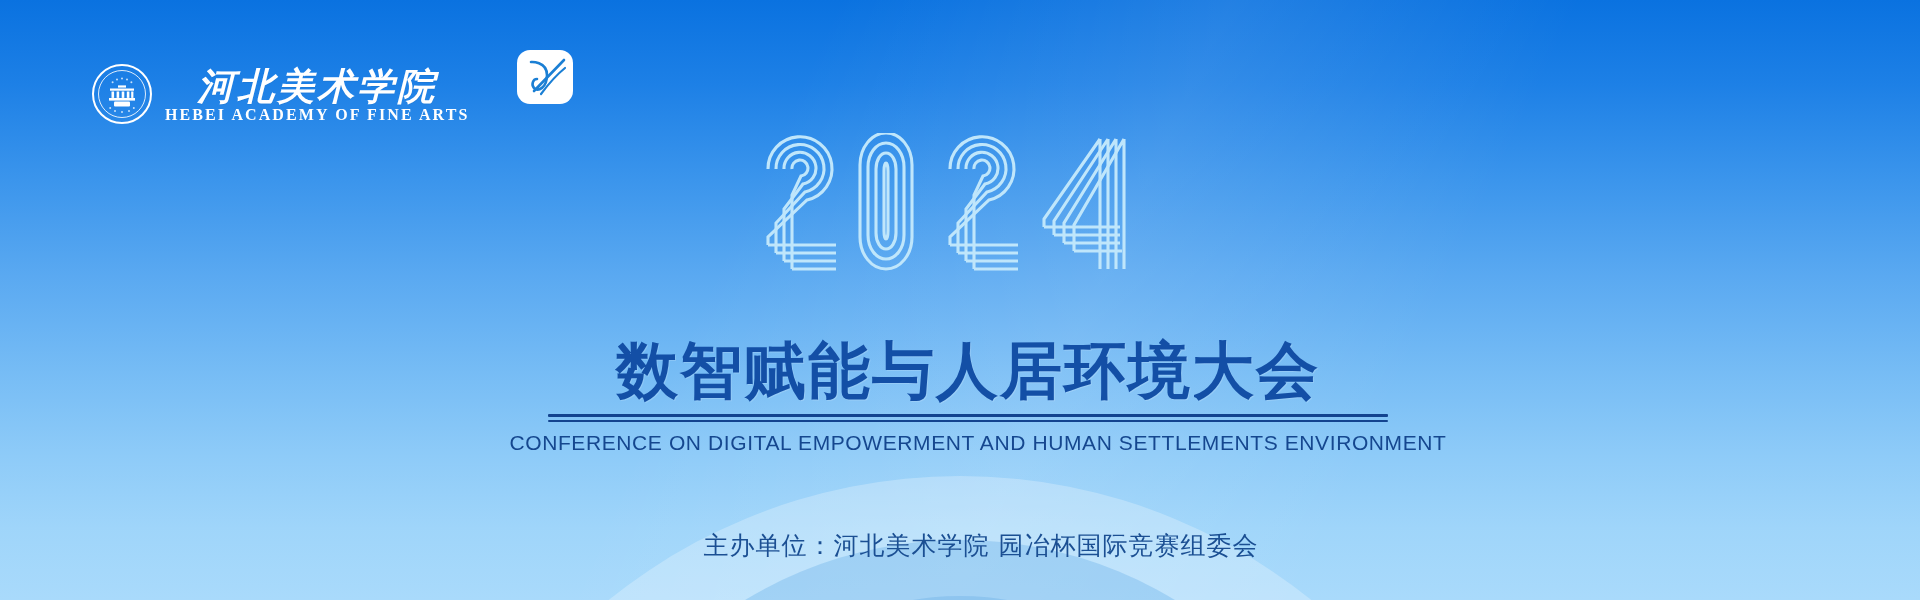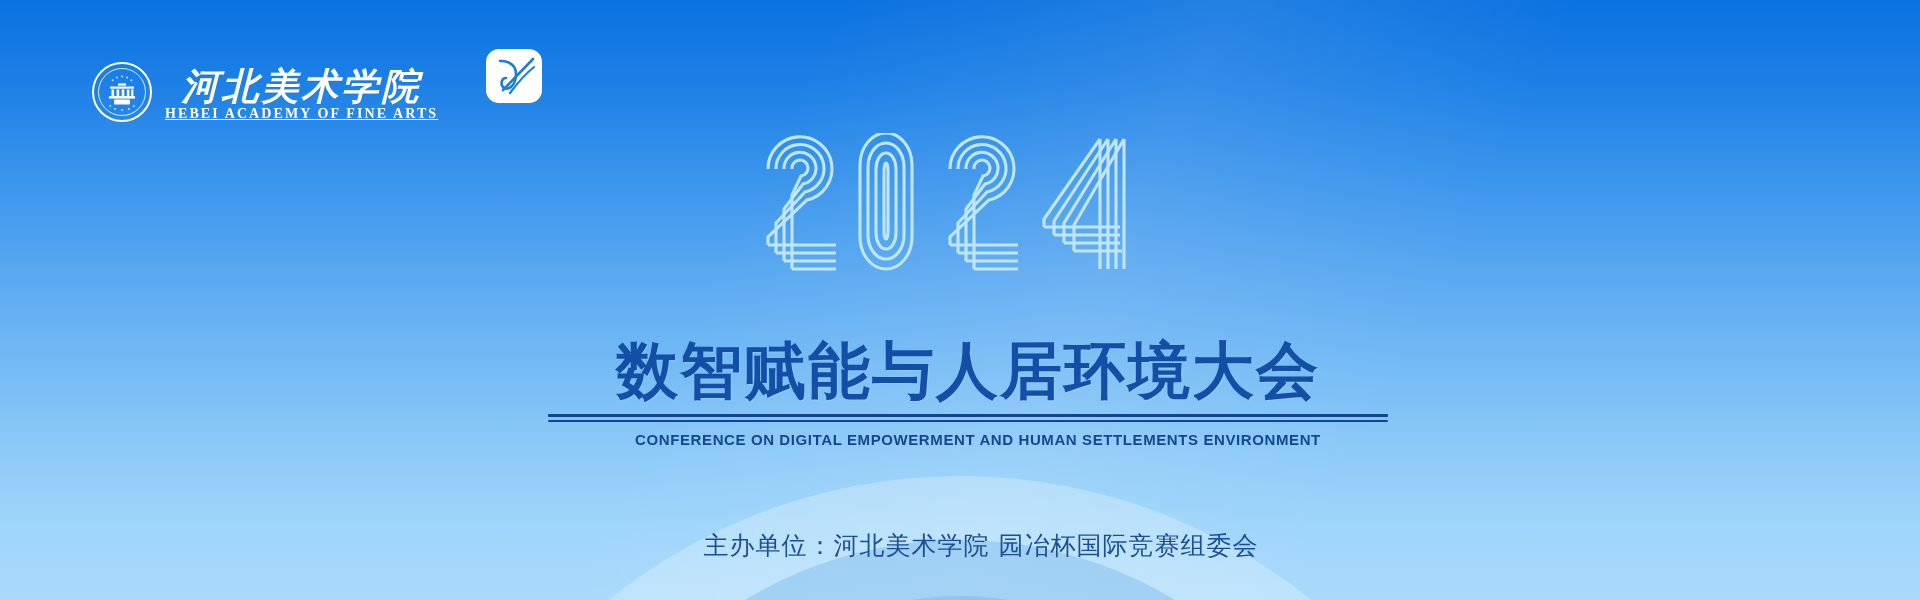--- a/index.html
+++ b/index.html
@@ -64,22 +64,22 @@
 
   .hb-text{display:flex;flex-direction:column;align-items:center;gap:2px;padding-bottom:1px;margin-top:38px;}
   .hb-cn{
     font-family:"Liberation Serif","DejaVu Serif",serif;
     font-size:37px;line-height:1;color:#ffffff;font-weight:700;
     font-style:italic;letter-spacing:3px;white-space:nowrap;
     text-shadow:0 1px 0 rgba(0,0,0,.05);
   }
   .hb-en{
     font-family:"Liberation Serif","DejaVu Serif",serif;
-    font-size:14px;line-height:1;color:#ffffff;font-weight:700;
-    letter-spacing:2.1px;white-space:nowrap;text-decoration:underline;
+    font-size:16px;line-height:1;color:#ffffff;font-weight:700;
+    letter-spacing:2.1px;white-space:nowrap;
   }
 
   .ya-logo{display:flex;align-items:center;gap:9px;}
   .ya-mark{
     width:56px;height:54px;border-radius:13px;background:#ffffff;
     position:relative;flex:0 0 auto;overflow:hidden;
   }
   .ya-mark svg{position:absolute;inset:0;width:100%;height:100%;}
   .ya-words{display:flex;flex-direction:column;gap:1px;padding-top:1px;}
   .ya-l1,.ya-l2{
@@ -106,21 +106,21 @@
     font-family:"DejaVu Sans","Liberation Sans",sans-serif;
     font-size:62px;line-height:1.08;font-weight:700;
     color:#134fa6;letter-spacing:2px;white-space:nowrap;
     text-shadow:1px 1px 0 rgba(255,255,255,.16);
   }
   .rules{width:840px;margin-top:9px;}
   .rule{height:3px;background:#13438f;border-radius:1px;}
   .rule.thin{height:2px;margin-top:3px;background:#13438f;}
   .head-en{
     font-family:"Liberation Sans","DejaVu Sans",sans-serif;
-    font-size:15px;line-height:1;font-weight:700;
+    font-size:21px;line-height:1;font-weight:400;
     color:#15478f;letter-spacing:.6px;white-space:nowrap;margin-top:10px;margin-left:20px;
   }
 
   
   .org{
     position:absolute;left:0;right:0;top:533px;text-align:center;
     font-family:"DejaVu Sans","Liberation Sans",sans-serif;
     font-size:25px;line-height:1;color:#1b4f93;letter-spacing:1px;
     white-space:nowrap;
     padding-left:42px;

